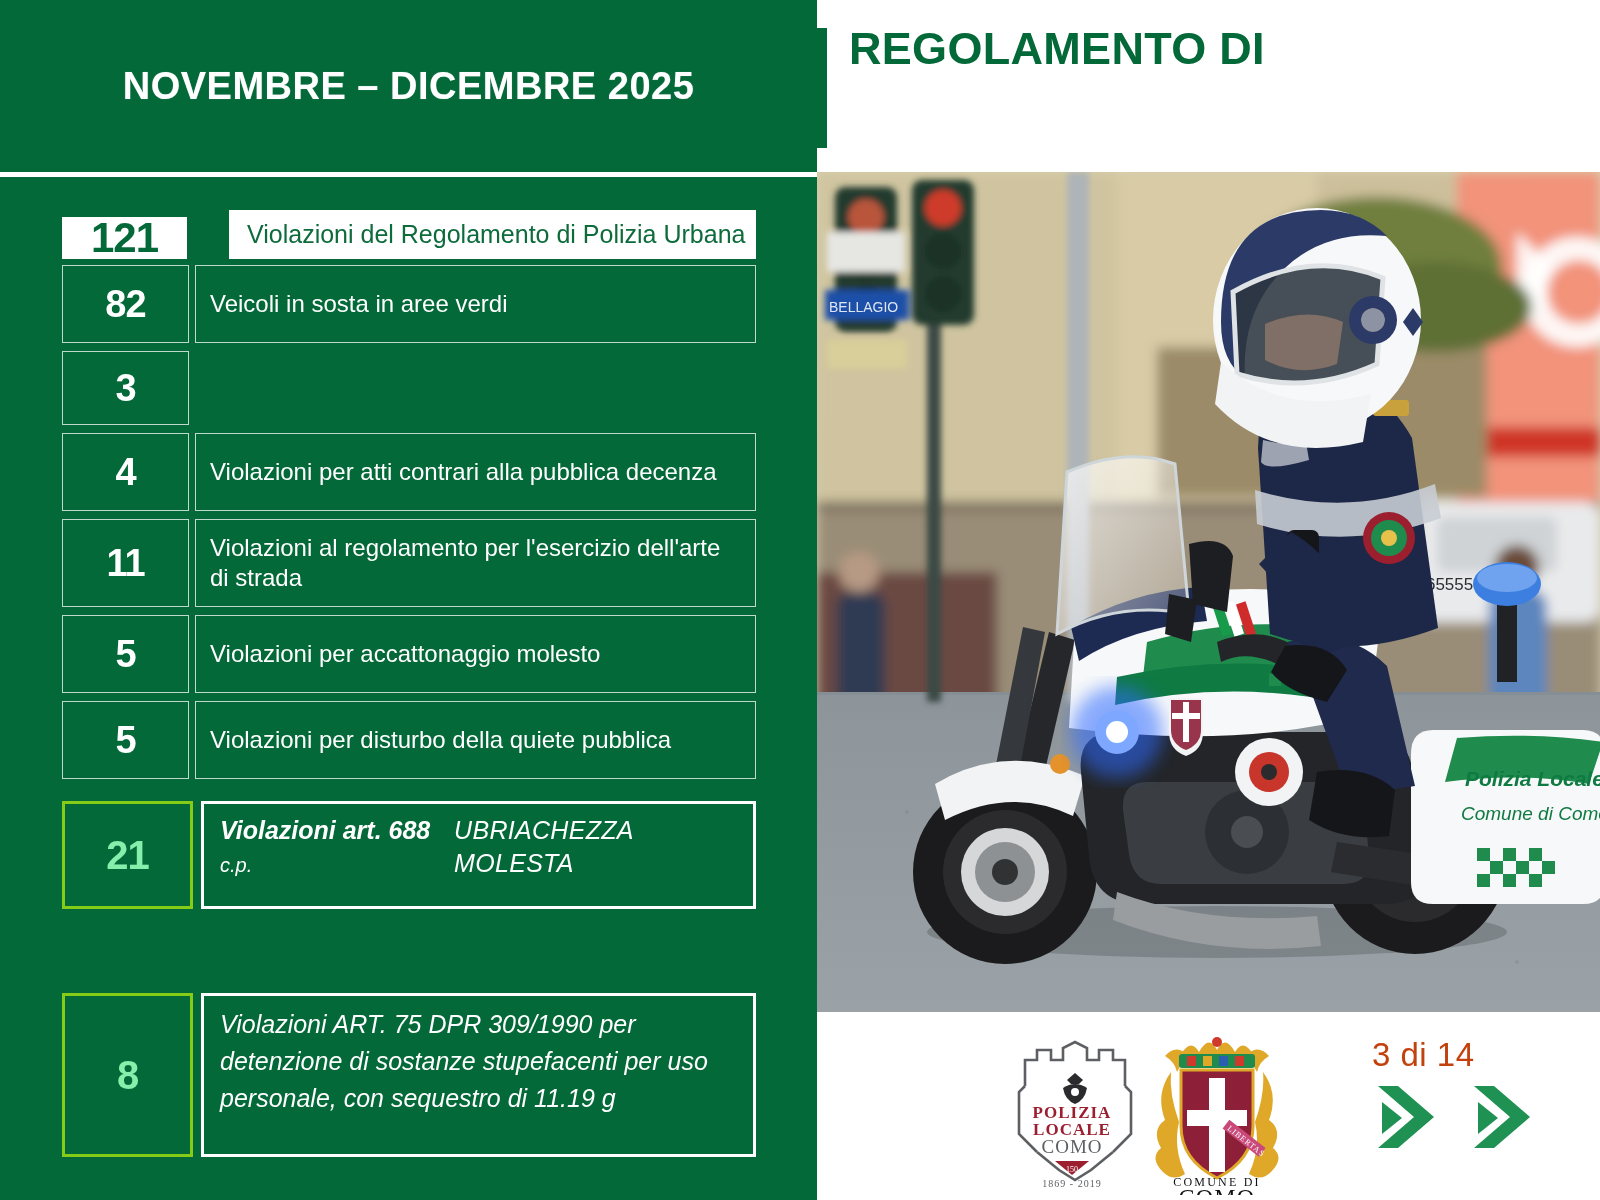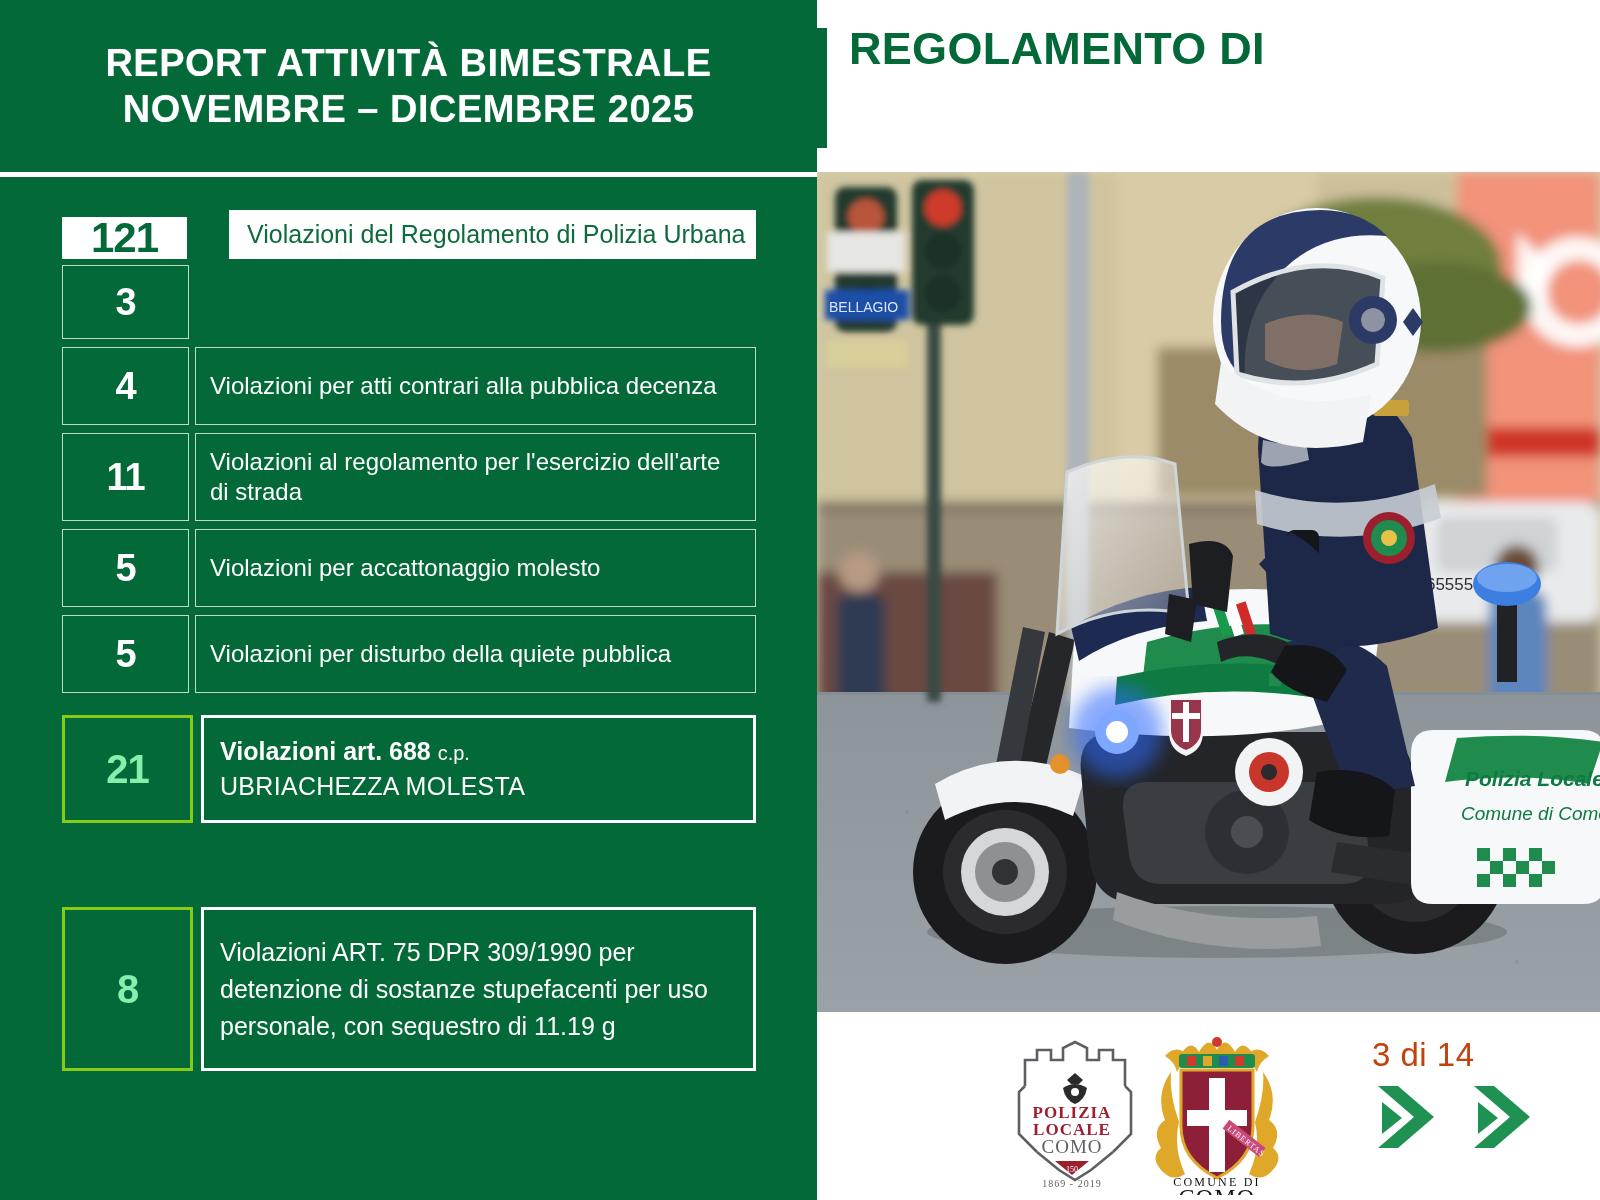--- a/index.html
+++ b/index.html
@@ -71,22 +71,22 @@
 
   
   .big-row{display:flex;align-items:stretch;margin:0 0 0 62px;width:694px;}
   .big-num{
     width:125px;min-width:125px;border:3px solid #84cc16;
     display:flex;align-items:center;justify-content:center;
     color:#86efac;font-size:40px;font-weight:700;line-height:1;letter-spacing:-1px;
   }
   .big-txt{
     flex:1;margin-left:8px;border:3px solid #ffffff;color:#ffffff;
-    display:flex;flex-direction:column;justify-content:center;
-    font-size:25px;line-height:33px;padding:10px 12px 10px 16px;
+    display:flex;justify-content:center;
+    font-size:25px;line-height:33px;padding:10px 12px 10px 16px;font-style:italic;
   }
   .txt-strong{font-weight:700;}
   .txt-small{font-size:20px;font-weight:400;}
   .txt-caps{font-weight:400;letter-spacing:.3px;}
   .row21{margin-top:22px;}
   .row21 .big-num,.row21 .big-txt{min-height:82px;}
   .row8{margin-top:84px;}
   .row8 .big-num,.row8 .big-txt{min-height:138px;}
   .row8 .big-txt{font-size:25px;line-height:37px;}
 
@@ -119,35 +119,38 @@
   .pager-arrows svg{display:block;}
 </style>
 </head>
 <body>
 
 <div class="page">
 
   <div class="left-panel">
 
     <div class="header-block">
-      <div class="header-line">REPORT ATTIVITÀ BIMESTRALE</div>
       <div class="header-line">NOVEMBRE – DICEMBRE 2025</div>
     </div>
     <div class="hdr-divider"></div>
 
     <div class="rows">
 
       <div class="primary-row">
         <div class="primary-num">121</div>
         <div class="primary-txt">Violazioni del Regolamento di Polizia Urbana</div>
       </div>
 
 
       <div class="sub-list">
 
+        <div class="sub-row h1">
+          <div class="sub-num">82</div>
+          <div class="sub-txt">Veicoli in sosta in aree verdi</div>
+        </div>
 
         <div class="sub-row h2">
           <div class="sub-num">3</div>
         </div>
 
         <div class="sub-row h1">
           <div class="sub-num">4</div>
           <div class="sub-txt">Violazioni per atti contrari alla pubblica decenza</div>
         </div>
 

